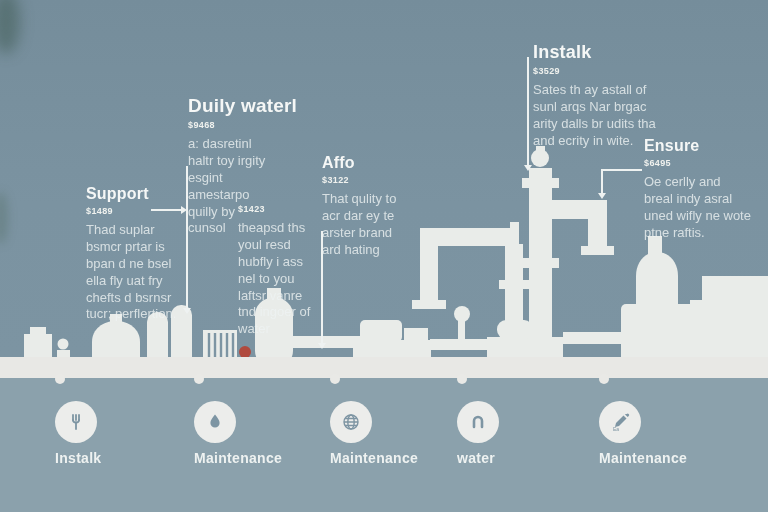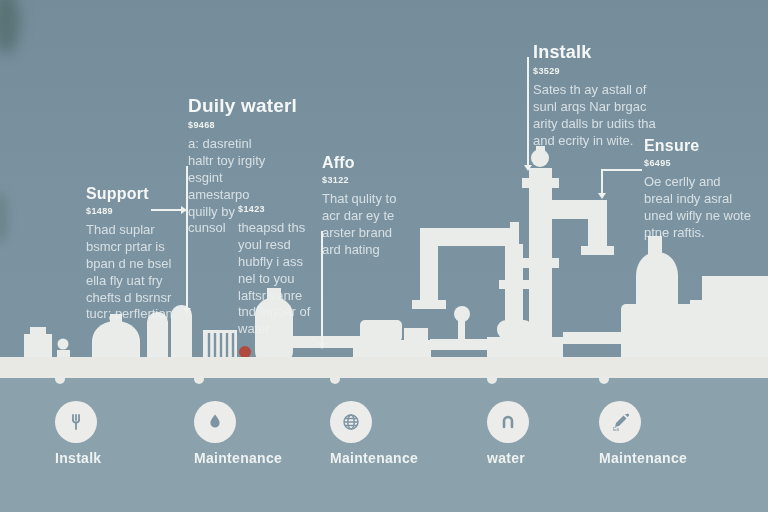--- a/index.html
+++ b/index.html
@@ -197,21 +197,21 @@
     <div class="tl-circle">
       <svg width="22" height="22" viewBox="0 0 22 22" fill="none" stroke="#7d95a3" stroke-width="1.4">
         <circle cx="11" cy="11" r="7"></circle>
         <ellipse cx="11" cy="11" rx="3.2" ry="7"></ellipse>
         <path d="M4 11h14M5.2 7.5h11.6M5.2 14.5h11.6"></path>
       </svg>
     </div>
     <div class="tl-label">Maintenance</div>
   </div>
 
-  <div class="tl-item" style="left:552px">
+  <div class="tl-item" style="left:522px">
     <span class="tl-dot"></span>
     <div class="tl-circle">
       <svg width="22" height="22" viewBox="0 0 22 22" fill="none" stroke="#7d95a3" stroke-width="2.6" stroke-linecap="round">
         <path d="M7 16V10a4 4 0 0 1 8 0v6"></path>
       </svg>
     </div>
     <div class="tl-label">water</div>
   </div>
 
   <div class="tl-item" style="left:664px">

